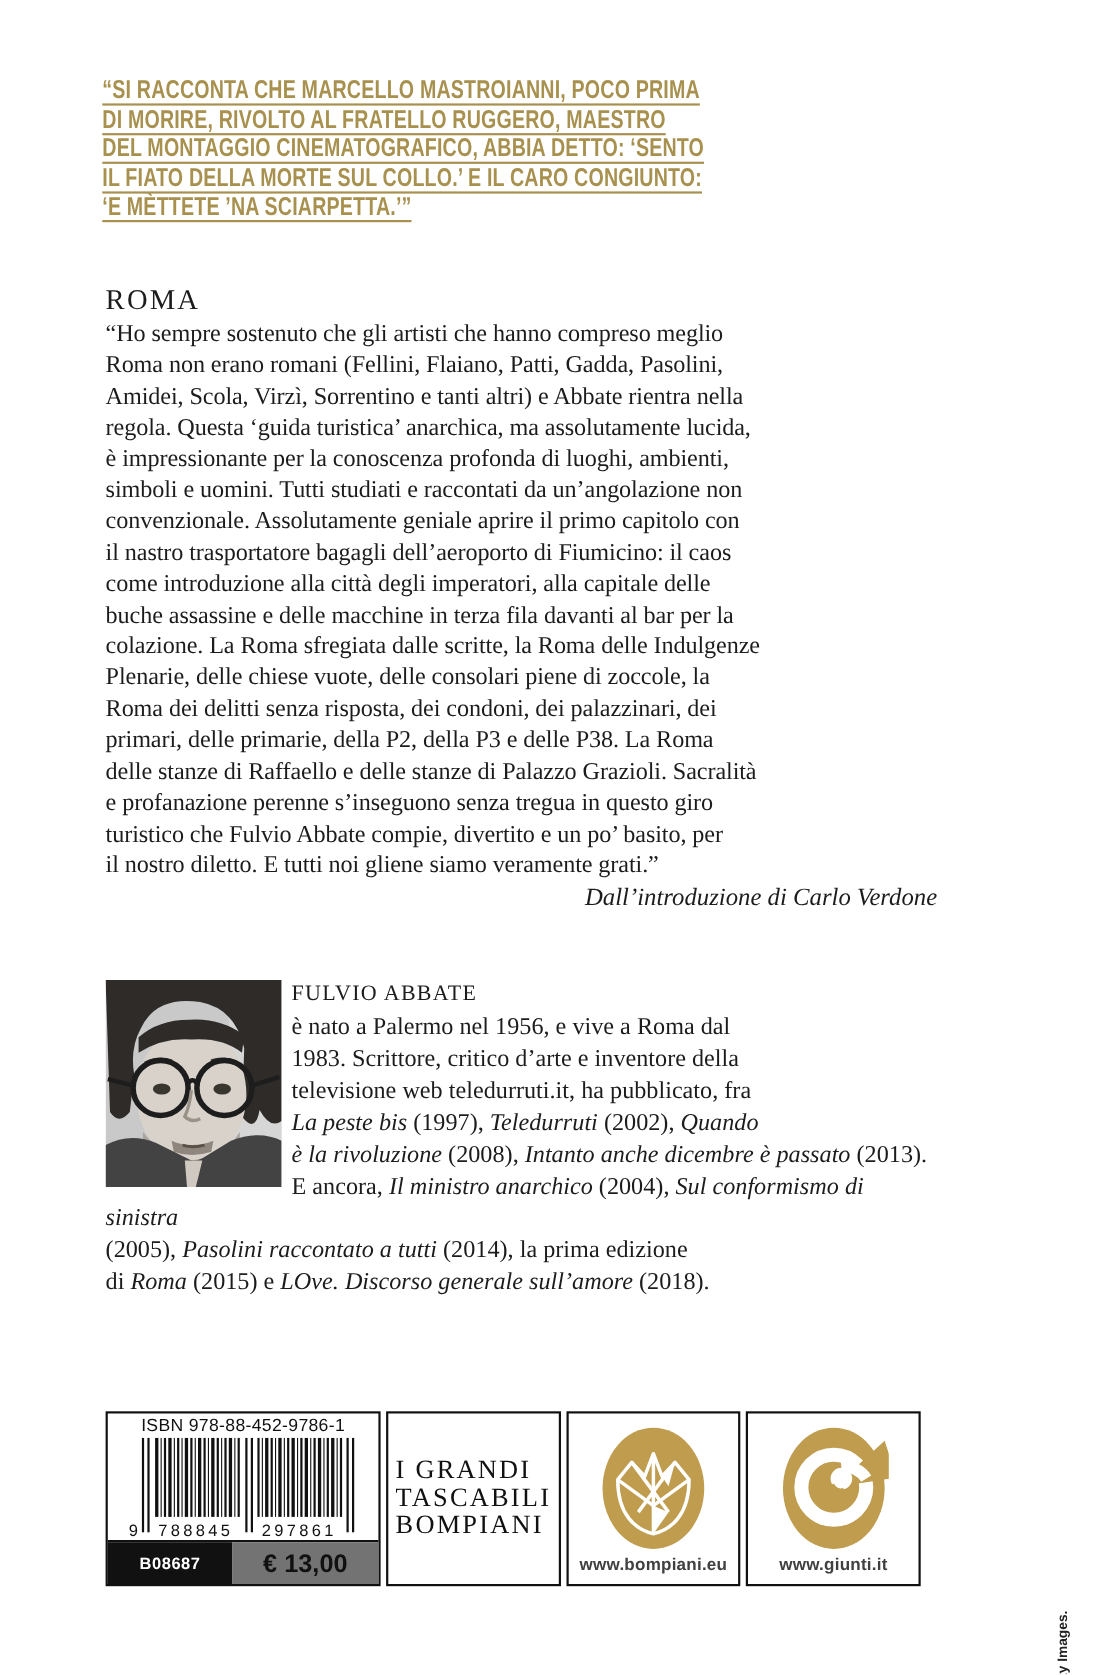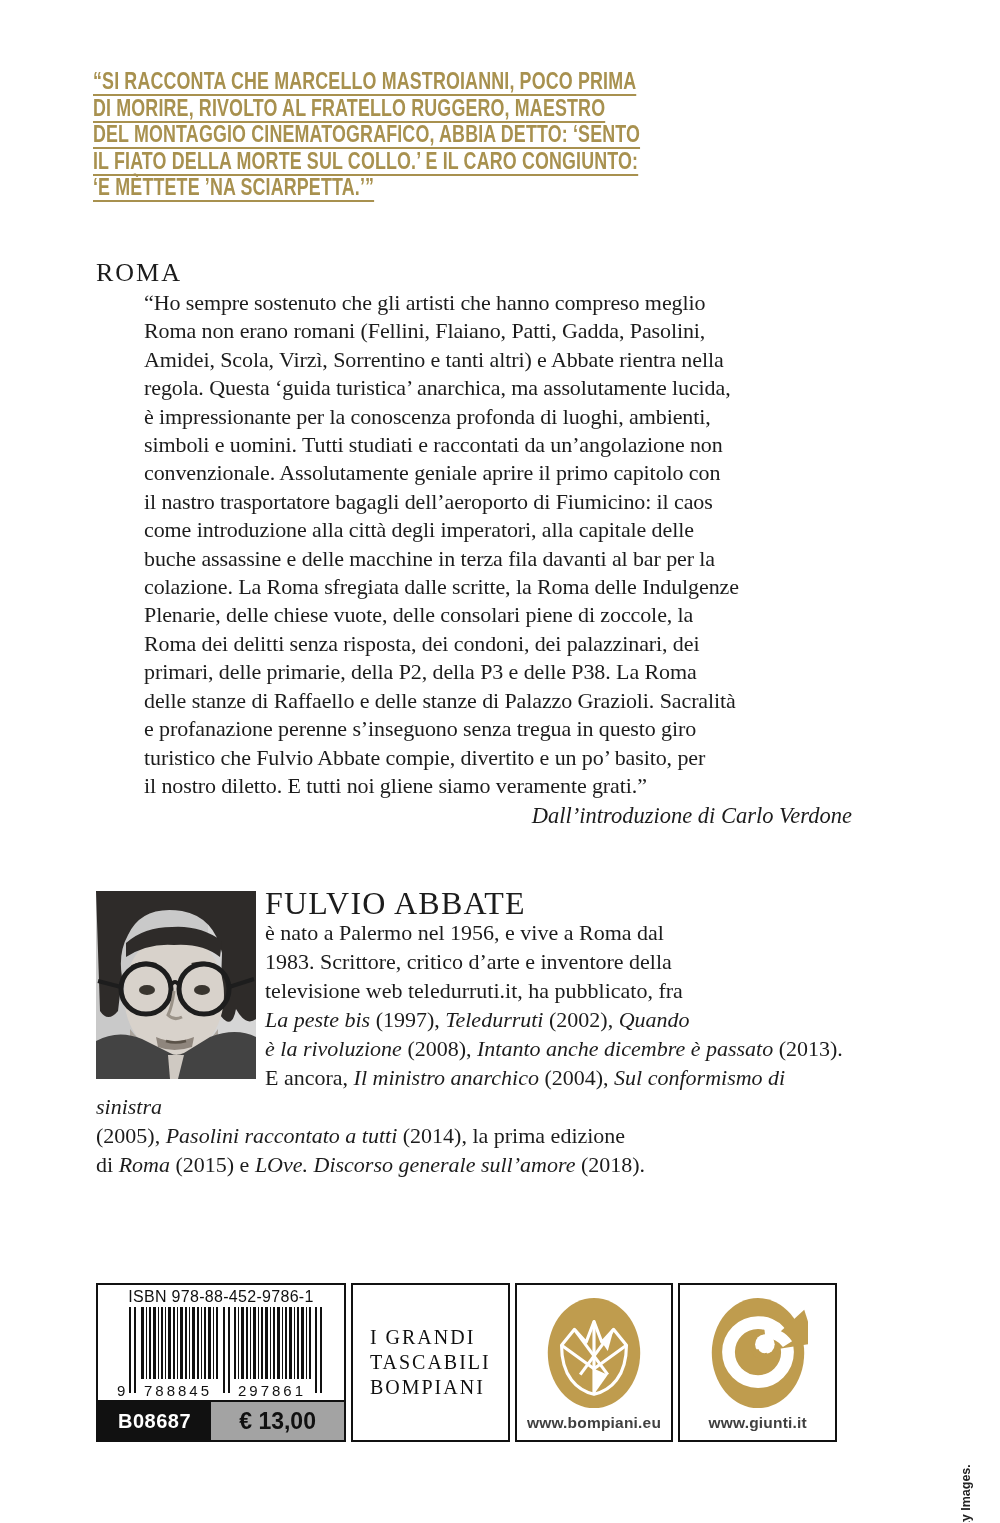--- a/index.html
+++ b/index.html
@@ -12,49 +12,49 @@
     position:absolute;left:93px;top:68px;width:862px;
     transform:scaleX(0.76);transform-origin:left top;
     font-family:"Liberation Sans","DejaVu Sans",sans-serif;font-weight:bold;
     font-size:23.5px;line-height:26.5px;letter-spacing:.2px;
     color:#a8914f;white-space:pre-line;
     text-decoration:underline;text-decoration-thickness:1.8px;text-underline-offset:5px;
   }
   
   .review{position:absolute;left:96px;top:256px;width:756px;}
   .review-heading{font-size:26px;letter-spacing:2px;line-height:33px;}
-  .review-body{font-size:22px;line-height:28.4px;letter-spacing:-.1px;white-space:pre-line;margin-left:48px;}
+  .review-body{font-size:22px;line-height:28.4px;letter-spacing:-.1px;white-space:pre-line;}
   .review-attrib{font-style:italic;text-align:right;font-size:22.5px;line-height:29px;margin-top:1px;}
   
   .author{position:absolute;left:96px;top:888px;width:756px;font-size:22px;line-height:29px;}
   .author-photo{float:left;width:160px;height:188px;margin:3px 9px 2px 0;display:block;}
-  .author-heading{font-size:32px;letter-spacing:1.2px;line-height:30px;}
+  .author-heading{font-size:20px;letter-spacing:1.2px;line-height:30px;}
   .author .line{min-height:29px;}
   .author .line span.it{font-style:italic;}
   
   .credits{
     position:absolute;right:5px;bottom:74px;width:500px;
     transform:rotate(-90deg);transform-origin:bottom right;
     font-family:"Liberation Sans","DejaVu Sans",sans-serif;font-weight:bold;
     font-size:12.5px;line-height:19px;color:#222;white-space:nowrap;
   }
   
   .colophon{
     position:absolute;left:96px;top:1283px;width:741px;height:159px;
     display:flex;gap:5px;font-family:"Liberation Sans","DejaVu Sans",sans-serif;
   }
   .cell{border:2px solid #111;background:#fff;box-sizing:border-box;height:159px;}
   .cell-barcode{width:250px;display:flex;flex-direction:column;}
   .isbn{text-align:center;font-size:16px;letter-spacing:.3px;padding-top:3px;color:#111;}
   .barcode-svg{display:block;margin:1px auto 0;}
   .price-row{margin-top:auto;display:flex;border-top:2px solid #111;height:38px;}
-  .code-box{flex:0 0 46%;background:#111;color:#fff;display:flex;align-items:center;justify-content:center;font-weight:bold;font-size:20px;letter-spacing:.5px;}
-  .price-box{flex:1;background:#a3a3a3;color:#111;display:flex;align-items:center;justify-content:center;font-weight:bold;font-size:23px;}
+  .code-box{flex:0 0 46%;background:#111;color:#fff;display:flex;align-items:center;justify-content:center;font-weight:bold;font-size:15px;letter-spacing:.5px;}
+  .price-box{flex:1;background:#737373;color:#111;display:flex;align-items:center;justify-content:center;font-weight:bold;font-size:23px;}
   .cell-series{flex:1;display:flex;align-items:center;justify-content:center;}
-  .series-text{font-family:"Liberation Serif","DejaVu Serif",serif;font-size:20px;line-height:25px;letter-spacing:2px;white-space:pre-line;color:#111;}
+  .series-text{font-family:"Liberation Serif","DejaVu Serif",serif;font-size:24px;line-height:25px;letter-spacing:2px;white-space:pre-line;color:#111;}
   .cell-logo{flex:1;position:relative;display:flex;flex-direction:column;align-items:center;}
   .logo-svg{margin-top:11px;display:block;}
   .logo-url{position:absolute;bottom:8px;font-weight:bold;font-size:15.5px;color:#404040;letter-spacing:.2px;}
 </style>
 </head>
 <body>
 
 <div class="page">
 
   <div class="quote">“SI RACCONTA CHE MARCELLO MASTROIANNI, POCO PRIMA

